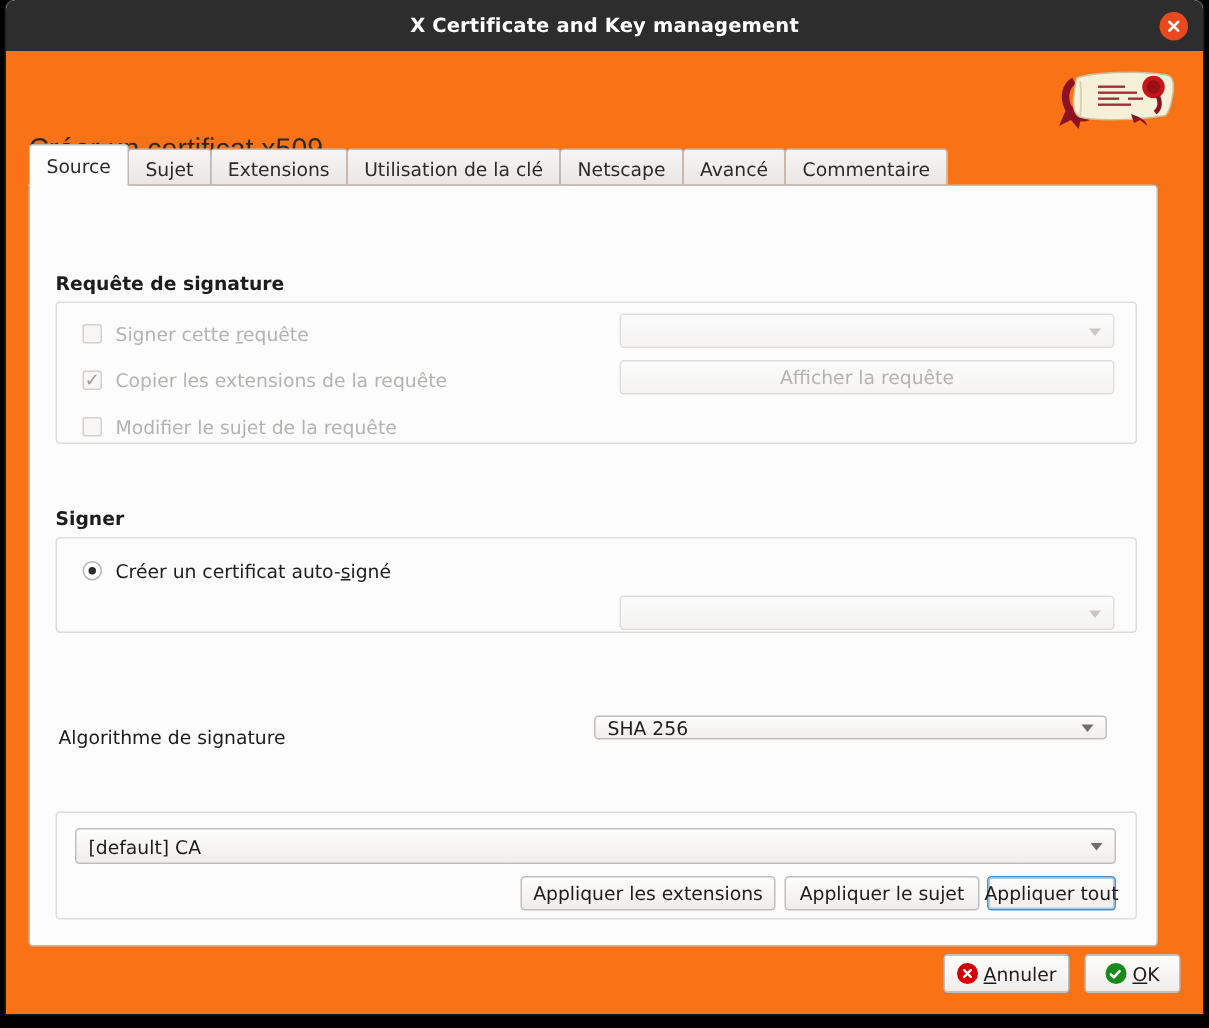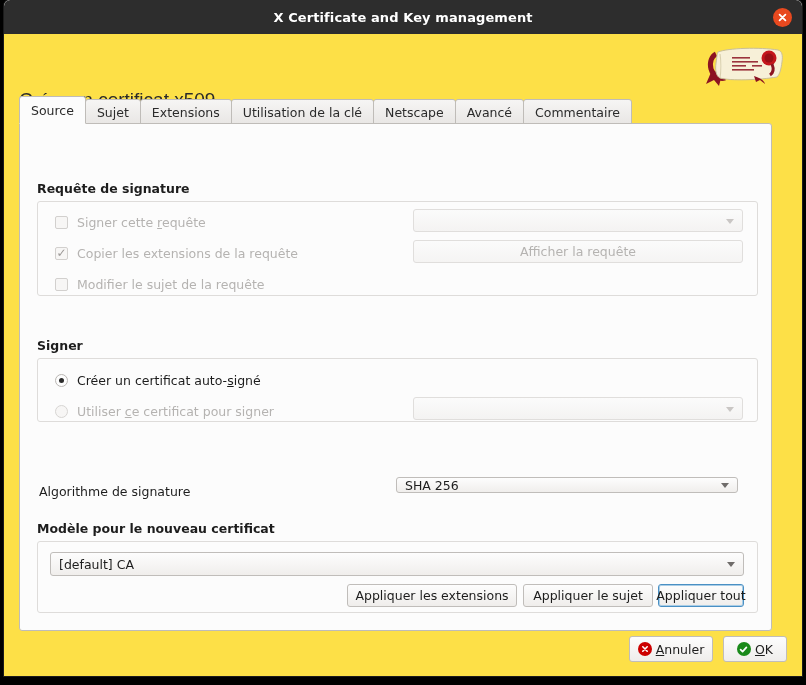--- a/index.html
+++ b/index.html
@@ -55,21 +55,21 @@
     align-items: center;
     justify-content: center;
     cursor: pointer;
   }
   .close-btn svg { display:block; }
 
   
   .dialog-body {
     position: relative;
     height: 642px;
-    background: #fde047;
+    background: #f97316;
     padding: 0;
   }
   .page-title {
     position: absolute;
     left: 15px;
     top: 55px;
     font-family: "Liberation Sans", sans-serif;
     font-size: 19px;
     color: #2a2a2a;
   }
@@ -383,39 +383,34 @@
         <div class="group-title">Signer</div>
         <div class="group-frame"></div>
 
         <div class="ctl-row" style="left:18px; top:34px;">
           <span class="radio">
             <span class="dot"></span>
           </span>
           <span class="lbl"><span>Créer un certificat auto-</span><span class="mn">s</span><span>igné</span></span>
         </div>
 
-        <div class="ctl-row" style="left:18px; top:65px;">
-          <span class="radio disabled"></span>
-          <span class="lbl disabled"><span>Utiliser </span><span class="mn">c</span><span>e certificat pour signer</span></span>
-        </div>
 
         <div class="combo disabled" style="left:376px; top:58px; width:330px; height:23px;">
           <span></span>
           <span class="arrow"></span>
         </div>
       </div>
 
       <div class="row-label" style="left:19px; top:360px;">Algorithme de signature</div>
       <div class="combo" style="left:376px; top:353px; width:342px; height:16px;">
         <span>SHA 256</span>
         <span class="arrow"></span>
       </div>
 
       <div class="group" style="left:17px; top:398px; width:721px; height:91px;">
-        <div class="group-title">Modèle pour le nouveau certificat</div>
         <div class="group-frame"></div>
 
         <div class="combo" style="left:13px; top:30px; width:694px; height:24px;">
           <span>[default] CA</span>
           <span class="arrow"></span>
         </div>
 
         <div class="btn" style="left:486px; top:62px; width:130px; height:23px;">
           <span>Appliquer le sujet</span>
         </div>

